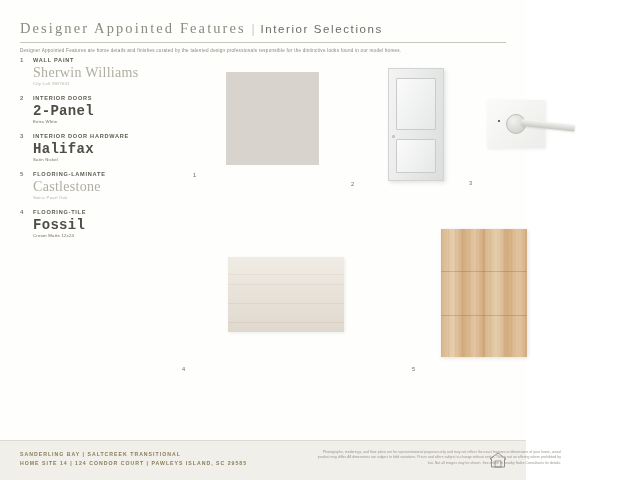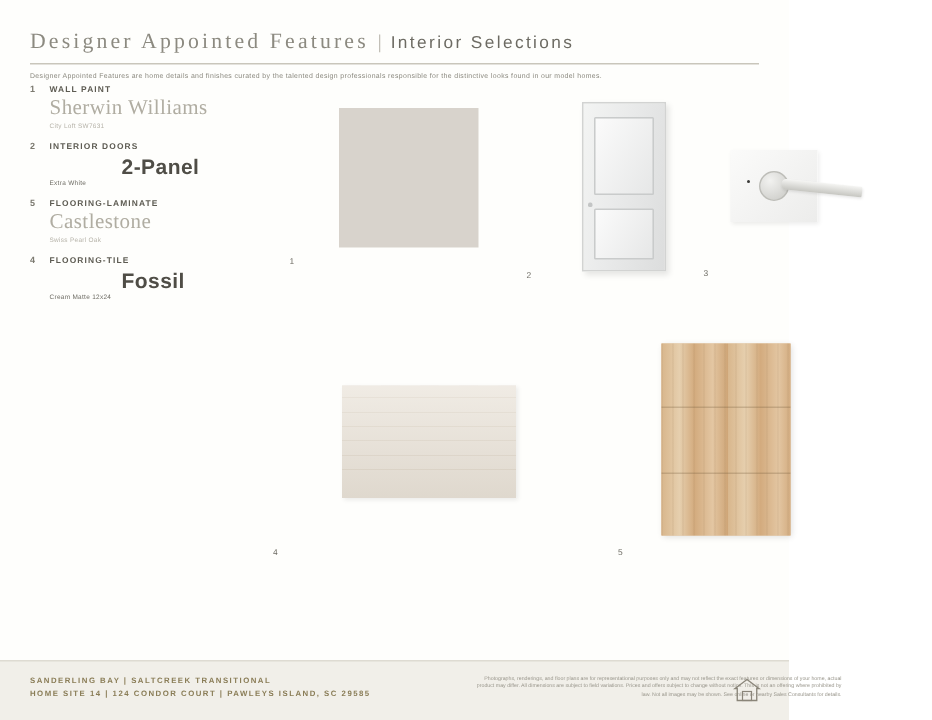--- a/index.html
+++ b/index.html
@@ -80,21 +80,21 @@
     color:#b0ada2;
     margin-top:1.5px;
     letter-spacing:0.3px;
   }
   .spec-desc{
     font-size:4.3px;
     color:#b6b3a9;
     margin-top:0.5px;
     letter-spacing:0.2px;
   }
-  .spec-name.dark{color:#4f4d46;font-weight:bold;font-family:Liberation Sans, sans-serif;margin-left:48px;}
+  .spec-name.dark{color:#4f4d46;font-weight:bold;font-family:Liberation Mono, monospace;}
   .spec-desc.dark{color:#6d6b63;}
   
   .swatch-label{
     position:absolute;
     font-size:5.6px;
     color:#6d6b63;
   }
   
   .paint-swatch{
     position:absolute;left:226px;top:72px;width:93px;height:93px;
@@ -220,20 +220,26 @@
       <div class="spec-desc">City Loft SW7631</div>
     </div>
 
     <div class="spec-item">
       <span class="spec-num">2</span>
       <div class="spec-cat">INTERIOR DOORS</div>
       <div class="spec-name dark">2-Panel</div>
       <div class="spec-desc dark">Extra White</div>
     </div>
 
+    <div class="spec-item">
+      <span class="spec-num">3</span>
+      <div class="spec-cat">INTERIOR DOOR HARDWARE</div>
+      <div class="spec-name dark">Halifax</div>
+      <div class="spec-desc dark">Satin Nickel</div>
+    </div>
 
     <div class="spec-item">
       <span class="spec-num">5</span>
       <div class="spec-cat">FLOORING-LAMINATE</div>
       <div class="spec-name">Castlestone</div>
       <div class="spec-desc">Swiss Pearl Oak</div>
     </div>
 
     <div class="spec-item">
       <span class="spec-num">4</span>

